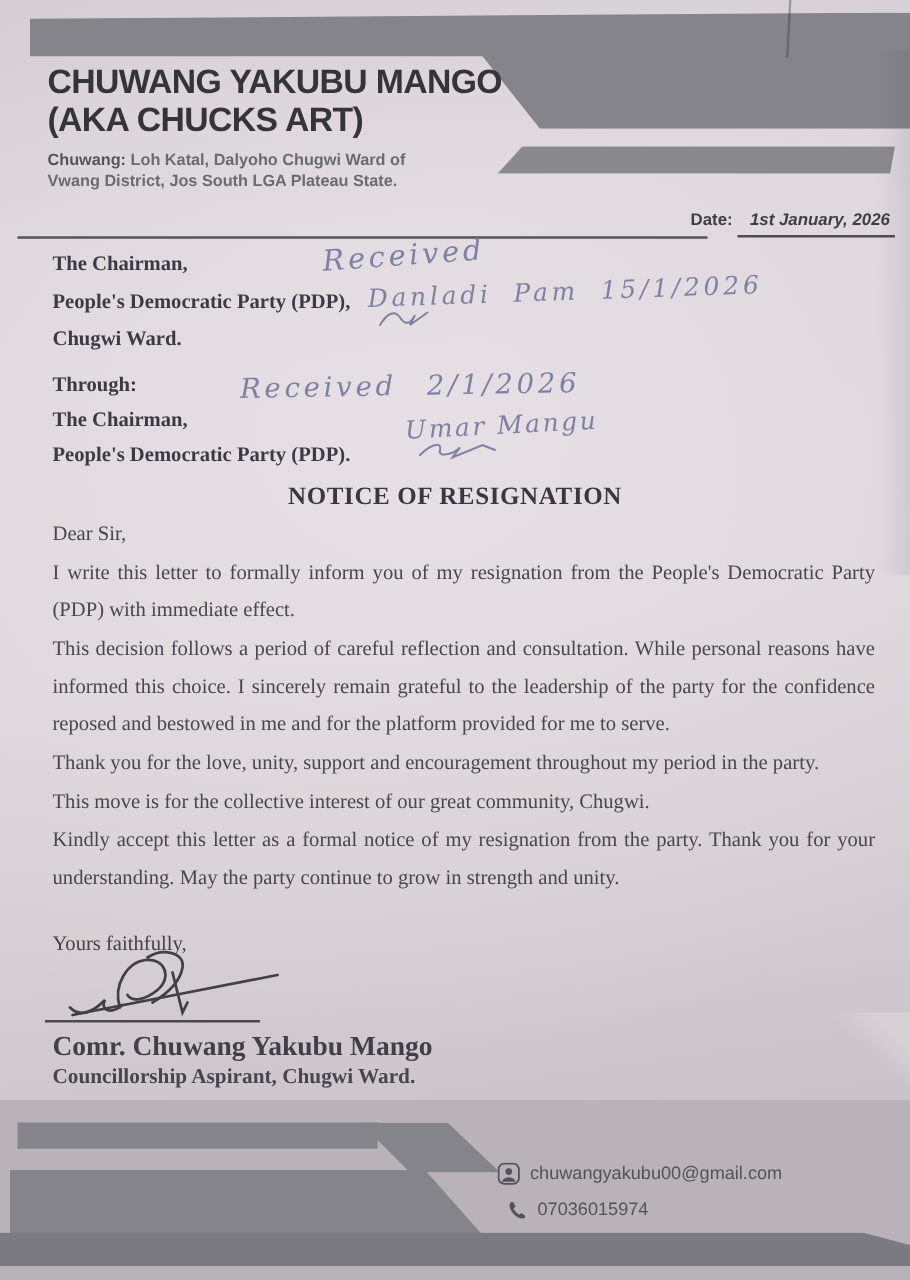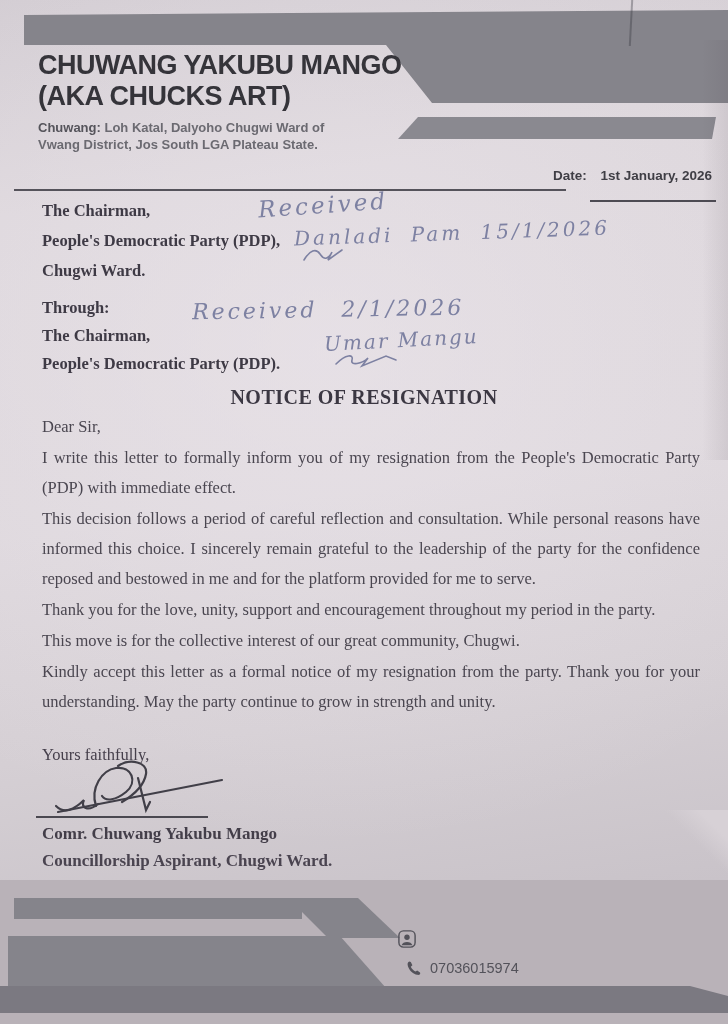--- a/index.html
+++ b/index.html
@@ -33,21 +33,21 @@
   .fold-br{position:absolute;right:0;bottom:0;width:90px;height:70px;
     background:linear-gradient(225deg,#d7d1d6 18%,rgba(215,209,214,0) 40%);}
   
   .letterhead{left:38px;top:50px;width:400px;font-family:"Liberation Sans",sans-serif;}
   .lh-name{font-size:27px;font-weight:bold;line-height:31px;color:#35343a;letter-spacing:-.5px;}
   .lh-addr{margin-top:7px;font-size:13px;font-weight:bold;line-height:17px;color:#6b6a71;}
   .lh-addr .lbl{color:#55545b;}
   
   .date-row{right:12px;top:168px;font-family:"Liberation Sans",sans-serif;
     font-size:13.5px;font-weight:bold;color:#3f3e45;}
-  .date-row .val{border-bottom:2px solid #4d4b53;padding:0 4px 17px 10px;}
+  .date-row .val{border-bottom:2px solid #4d4b53;padding:0 4px 5px 10px;font-style:italic;}
   .rule{left:14px;top:189px;width:552px;height:2px;background:#55535b;}
   
   .block{font-size:16.5px;font-weight:bold;color:#3e3a45;line-height:30px;}
   #recipient{left:42px;top:196px;}
   #through{left:42px;top:282px;line-height:28px;}
   #through .tlabel{font-weight:bold;margin-top:12px;}
   
   .hw{position:absolute;font-family:"DejaVu Serif",serif;font-style:italic;color:#7d81a2;white-space:nowrap;}
   #hw1a{left:258px;top:192px;font-size:23px;letter-spacing:3px;transform:rotate(-4deg);}
   #hw1b{left:294px;top:221px;font-size:20px;letter-spacing:3px;word-spacing:8px;transform:rotate(-2deg);}
@@ -57,21 +57,21 @@
   #hw2c{left:332px;top:350px;}
   
   .title{left:0;top:386px;width:728px;text-align:center;font-size:20px;font-weight:bold;
     letter-spacing:.5px;color:#3b3742;}
   .body-text{left:42px;top:412px;width:658px;font-size:16.5px;line-height:30px;color:#4a4650;}
   .body-text p{margin:0 0 1px 0;text-align:justify;}
   .body-text p.short{text-align:left;}
   .salutation{margin:0 0 1px 0;}
   .valediction{left:42px;top:745px;font-size:16.5px;color:#453f4b;}
   .sig-underline{left:36px;top:816px;width:172px;height:2px;background:#4a4850;}
-  .sig-name{left:42px;top:824px;font-size:17px;font-weight:bold;color:#433e49;}
+  .sig-name{left:42px;top:824px;font-size:22px;font-weight:bold;color:#433e49;}
   .sig-role{left:42px;top:851px;font-size:17px;font-weight:bold;color:#4a4450;}
   
   .contact{position:absolute;font-family:"Liberation Sans",sans-serif;font-size:14.5px;color:#53525a;
     display:flex;align-items:center;gap:8px;}
   #contact-email{left:398px;top:930px;}
   #contact-phone{left:406px;top:960px;align-items:flex-end;}
   .cicon svg{display:block;}
 </style>
 </head>
 <body>
@@ -162,20 +162,21 @@
   <div class="abs sig-role">Councillorship Aspirant, Chugwi Ward.</div>
 
   <div class="contact" id="contact-email">
     <span class="cicon">
       <svg width="18" height="18" viewBox="0 0 20 20">
         <rect x="1" y="1" width="18" height="18" rx="5" fill="none" stroke="#53525a" stroke-width="1.6"></rect>
         <circle cx="10" cy="8" r="3" fill="#53525a"></circle>
         <path d="M4 17 C5 12 15 12 16 17 Z" fill="#53525a"></path>
       </svg>
     </span>
+    <span>chuwangyakubu00@gmail.com</span>
   </div>
   <div class="contact" id="contact-phone">
     <span class="cicon">
       <svg width="16" height="16" viewBox="0 0 20 20">
         <path d="M4 2 C2 3 1.5 5 2.5 8 C4.5 13.5 9 17.5 14 18.5 C17 19 18.5 17.5 17.5 15.5 L14 13 L12 14.5 C9.5 13.5 7 11 6 8.5 L8 6.5 L6 2.5 Z" fill="#53525a"></path>
       </svg>
     </span>
     <span>07036015974</span>
   </div>
 

